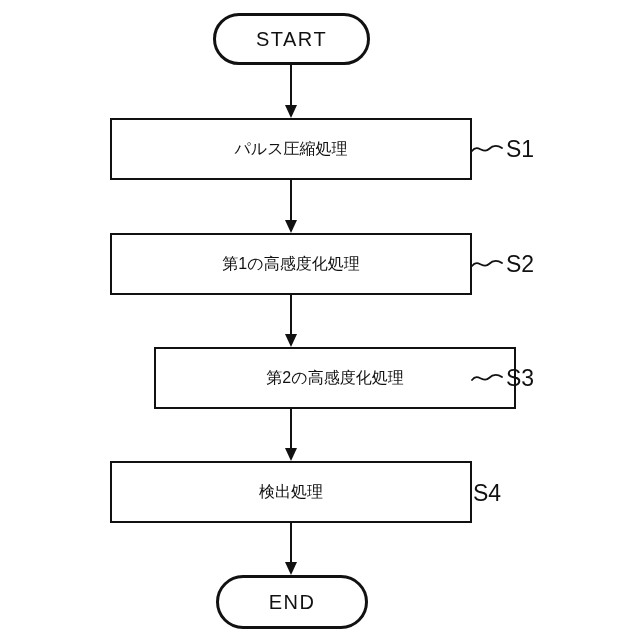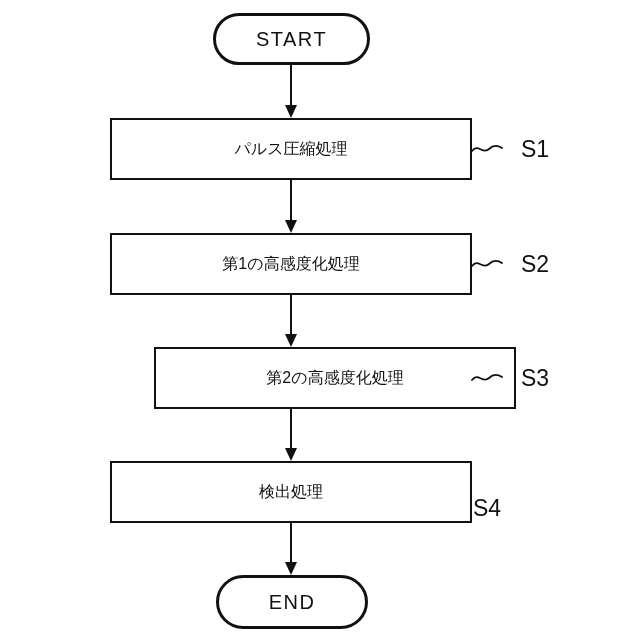--- a/index.html
+++ b/index.html
@@ -68,21 +68,21 @@
     border-right: 6px solid transparent;
     border-top: 13px solid #111111;
   }
   
   .step-ref {
     position: absolute;
     left: 471px;
     height: 30px;
     display: flex;
     align-items: center;
-    gap: 18px;
+    gap: 3px;
   }
   .step-ref svg { display: block; }
   .step-ref .txt {
     font-size: 23px;
     color: #111111;
   }
 </style>
 </head>
 <body>
 

